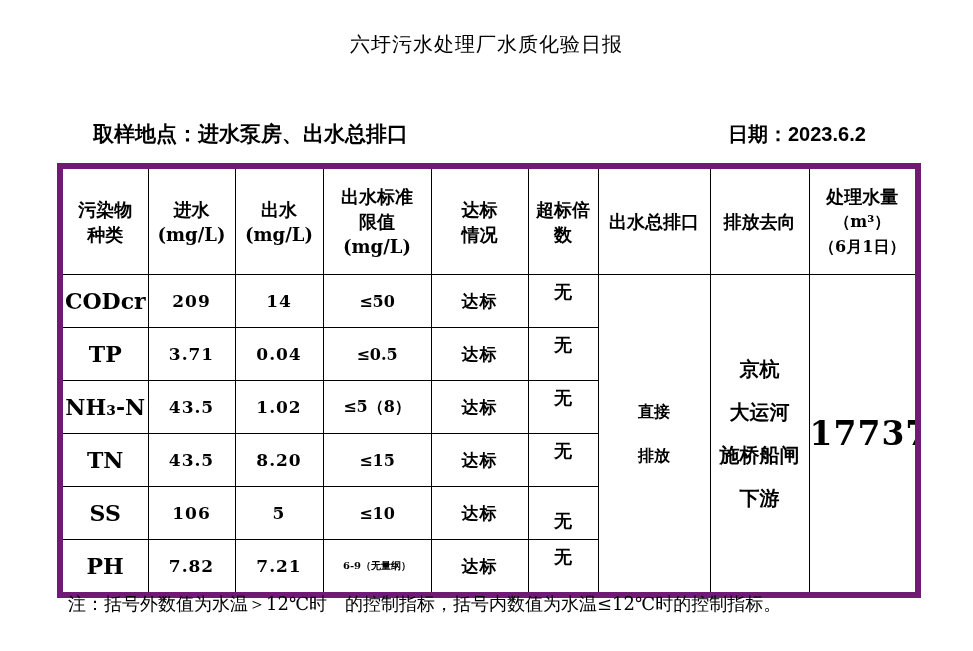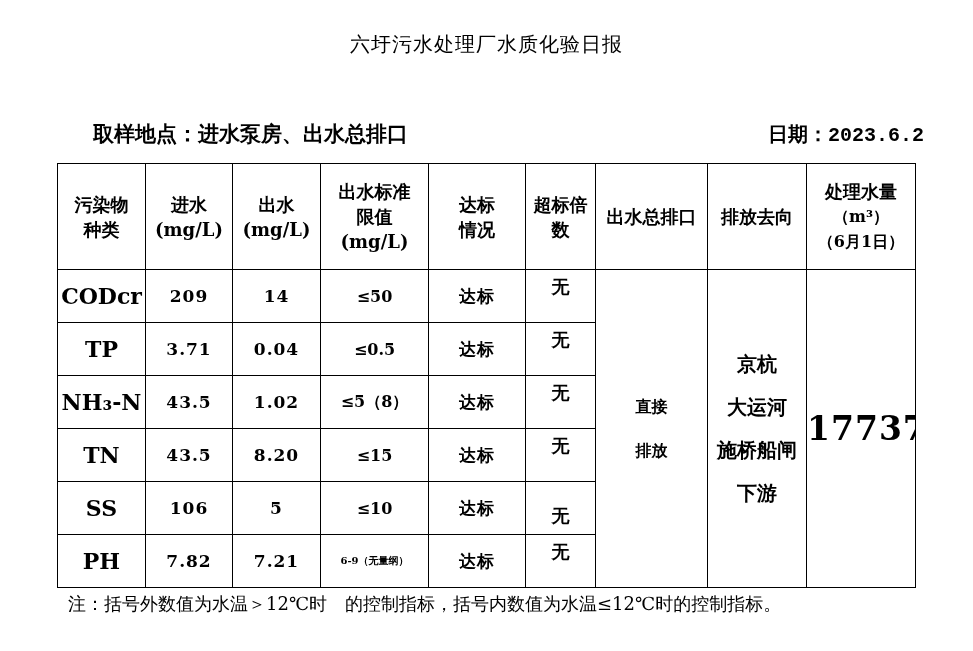--- a/index.html
+++ b/index.html
@@ -14,28 +14,28 @@
   .title {
     position: absolute; top: 31px; left: 0; width: 973px;
     text-align: center; font-size: 20px; font-weight: 400;
     letter-spacing: 1px; white-space: nowrap;
   }
   .sampling {
     position: absolute; top: 120px; left: 93px;
     font-size: 21px; font-weight: 700; white-space: nowrap;
   }
   .date {
-    position: absolute; top: 121px; left: 768px;
+    position: absolute; top: 121px; left: 728px;
     font-size: 20px; font-weight: 700; white-space: nowrap;
-    font-family: Liberation Mono, monospace;
+    font-family: Liberation Sans, sans-serif;
   }
   table.report {
     position: absolute; top: 163px; left: 57px;
     width: 858px; border-collapse: collapse; table-layout: fixed;
-    border: 1px solid #701a75;
+    border: 6px solid #701a75;
   }
   table.report th, table.report td {
     border: 1px solid #000; padding: 0;
     text-align: center; vertical-align: middle;
     font-weight: 700; overflow: hidden;
   }
   tr.hrow th { height: 105px; font-size: 18px; line-height: 25px; }
   tr.hrow th .hl { display: block; }
   tr.hrow th .hl-small { font-size: 16px; }
   tr.drow td { height: 52px; }

